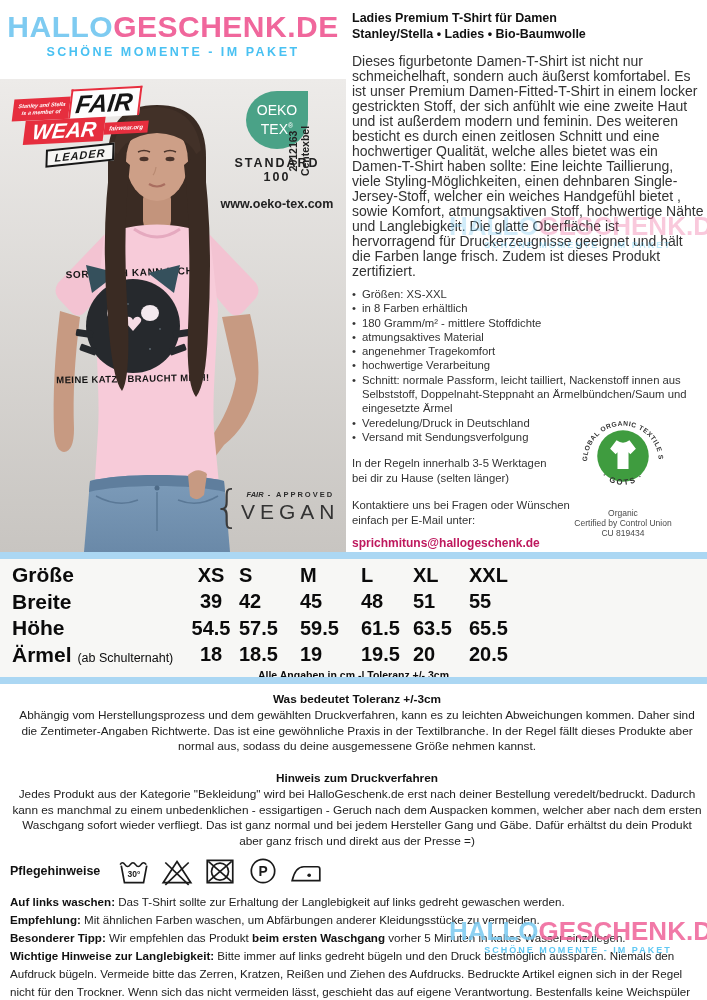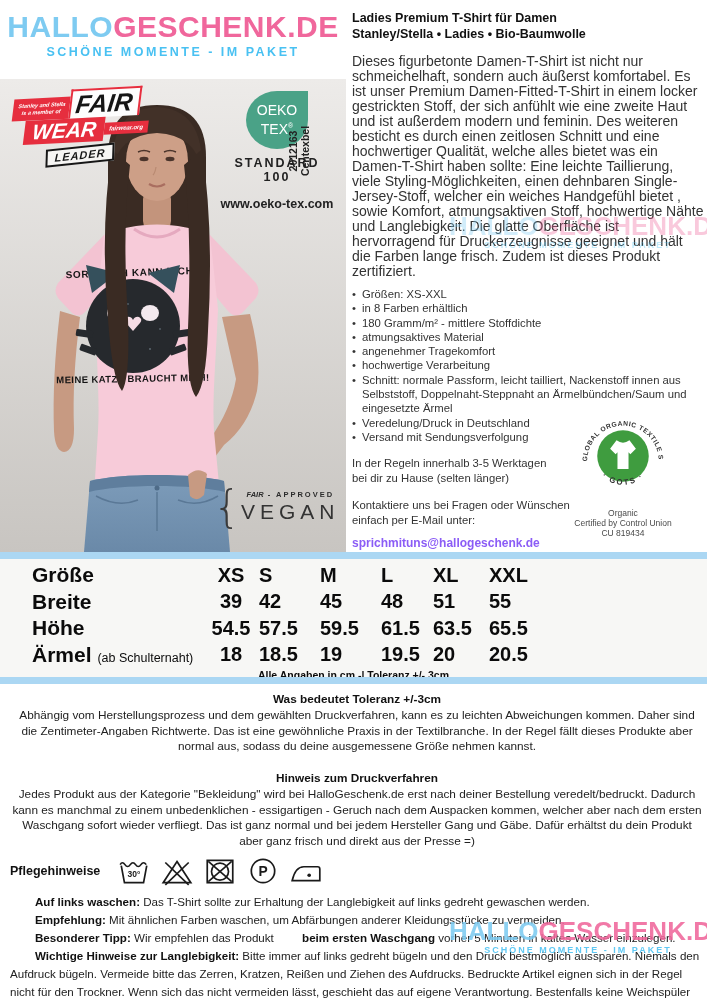--- a/index.html
+++ b/index.html
@@ -53,56 +53,56 @@
   .vegan-word{font-size:21px;letter-spacing:5px;font-weight:400;color:#333;margin-top:1px;}
 
   
   .rcol{position:absolute;left:352px;top:0;width:352px;}
   .r-title{margin-top:10px;font-weight:700;font-size:12.5px;line-height:16px;color:#111;}
   .r-desc{margin-top:12px;font-size:14px;line-height:15px;color:#333;}
   .r-bullets{margin:8px 0 0 0;padding:0;list-style:none;}
   .r-bullets li{position:relative;padding-left:10px;font-size:11.3px;line-height:14.3px;color:#333;}
   .r-bullets li::before{content:"•";position:absolute;left:0;}
   .r-delivery,.r-contact{margin-top:12px;white-space:pre-line;font-size:11.3px;line-height:15px;color:#333;width:235px;}
-  .r-email{margin-top:8px;font-weight:700;font-size:12px;color:#8b5cf6;}
+  .r-email{margin-top:8px;font-weight:700;font-size:12px;color:#be185d;}
 
   
   .gots{position:absolute;left:573px;top:410px;width:100px;text-align:center;}
   .gots-sub{font-size:8.5px;line-height:10px;color:#4a4a4a;margin-top:2px;}
 
   
   .wm{position:absolute;width:258px;text-align:center;pointer-events:none;}
   .wm-main{font-size:26px;font-weight:900;line-height:27px;}
   .wm-main .hallo{color:#7ecbf1;}
   .wm-main .geschenk{color:#f0679c;}
   .wm-tag{font-size:9px;font-weight:800;color:#49c1f2;letter-spacing:2px;margin-top:0;}
   .wm-top{left:449px;top:213px;opacity:.35;}
   .wm-bottom{left:449px;top:918px;opacity:.88;}
 
   
   .bar{position:absolute;left:0;width:707px;height:7px;background:#abd7f3;}
   .bar1{top:552px;} .bar2{top:677px;}
   .sizes{position:absolute;left:0;top:559px;width:707px;height:118px;background:#f7f7f5;padding-top:3px;box-sizing:border-box;}
-  .srow{display:flex;align-items:center;height:26.5px;padding-left:20px;}
+  .srow{display:flex;align-items:center;height:26.5px;}
   .scell-label{width:171px;padding-left:12px;font-size:21px;font-weight:800;color:#0b0b0b;white-space:nowrap;}
   .scell-label .sub{font-size:12.5px;font-weight:400;}
   .scell{font-size:20px;font-weight:800;color:#0b0b0b;}
   .c0{width:56px;text-align:center;} .c1{width:61px;} .c2{width:61px;} .c3{width:52px;} .c4{width:56px;} .c5{width:70px;}
   .snote{text-align:center;font-size:10.5px;font-weight:700;color:#0b0b0b;margin-top:1px;}
 
   
   .sec{position:absolute;left:12px;width:690px;text-align:center;}
   .sec h3{margin:0;font-size:11.8px;font-weight:700;color:#111;}
   .sec p{margin:2px 0 0 0;font-size:11.8px;line-height:15.6px;color:#222;}
   .sec-tol{top:692px;} .sec-print{top:771px;}
   .care-row{position:absolute;left:10px;top:856px;display:flex;align-items:center;gap:9px;}
   .care-row h3{margin:0 8px 0 0;font-size:12.5px;font-weight:700;color:#111;}
   .care-row svg{display:block;}
   .care-lines{position:absolute;left:10px;top:893px;width:690px;font-size:11.6px;line-height:18px;color:#222;}
-  .care-lines b{color:#111;margin-left:25px;}
+  .care-lines b{color:#111;}
 </style>
 </head>
 <body>
 
 <div id="app">
 
   <div class="logo-block">
     <div class="logo-main"><span class="hallo">HALLO</span><span class="geschenk">GESCHENK.DE</span></div>
     <div class="logo-tag">SCHÖNE MOMENTE - IM PAKET</div>
   </div>

